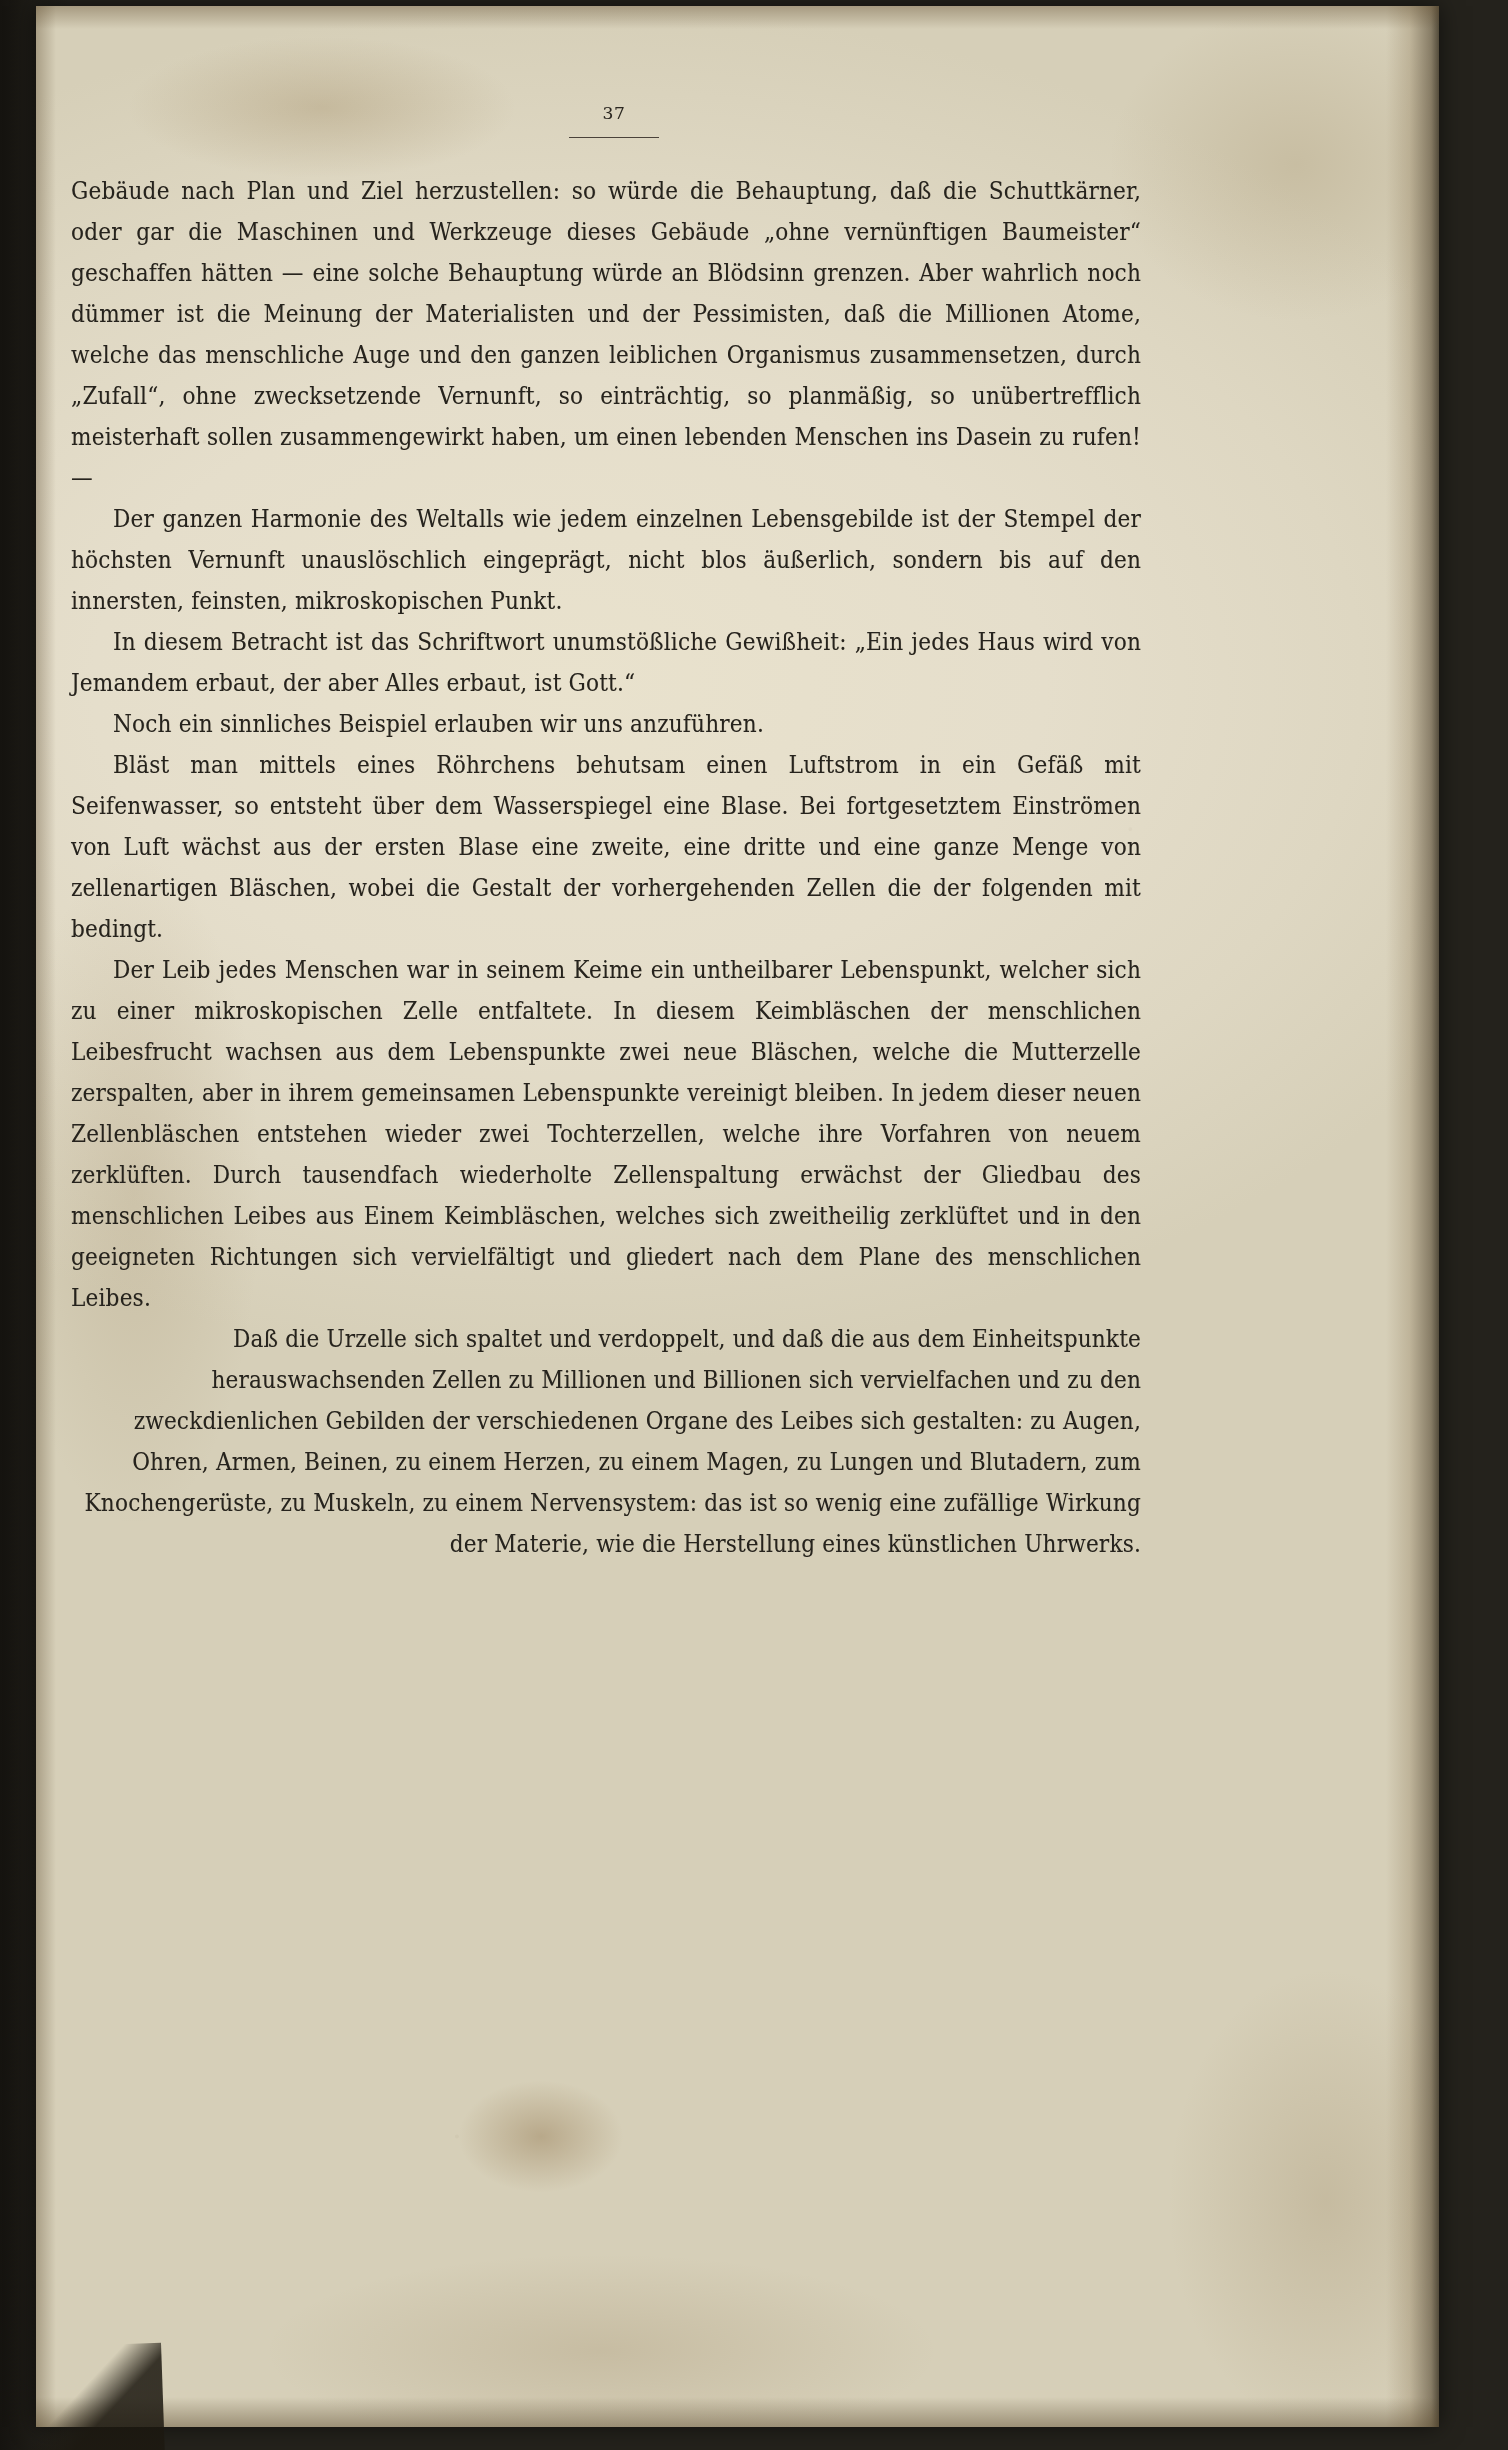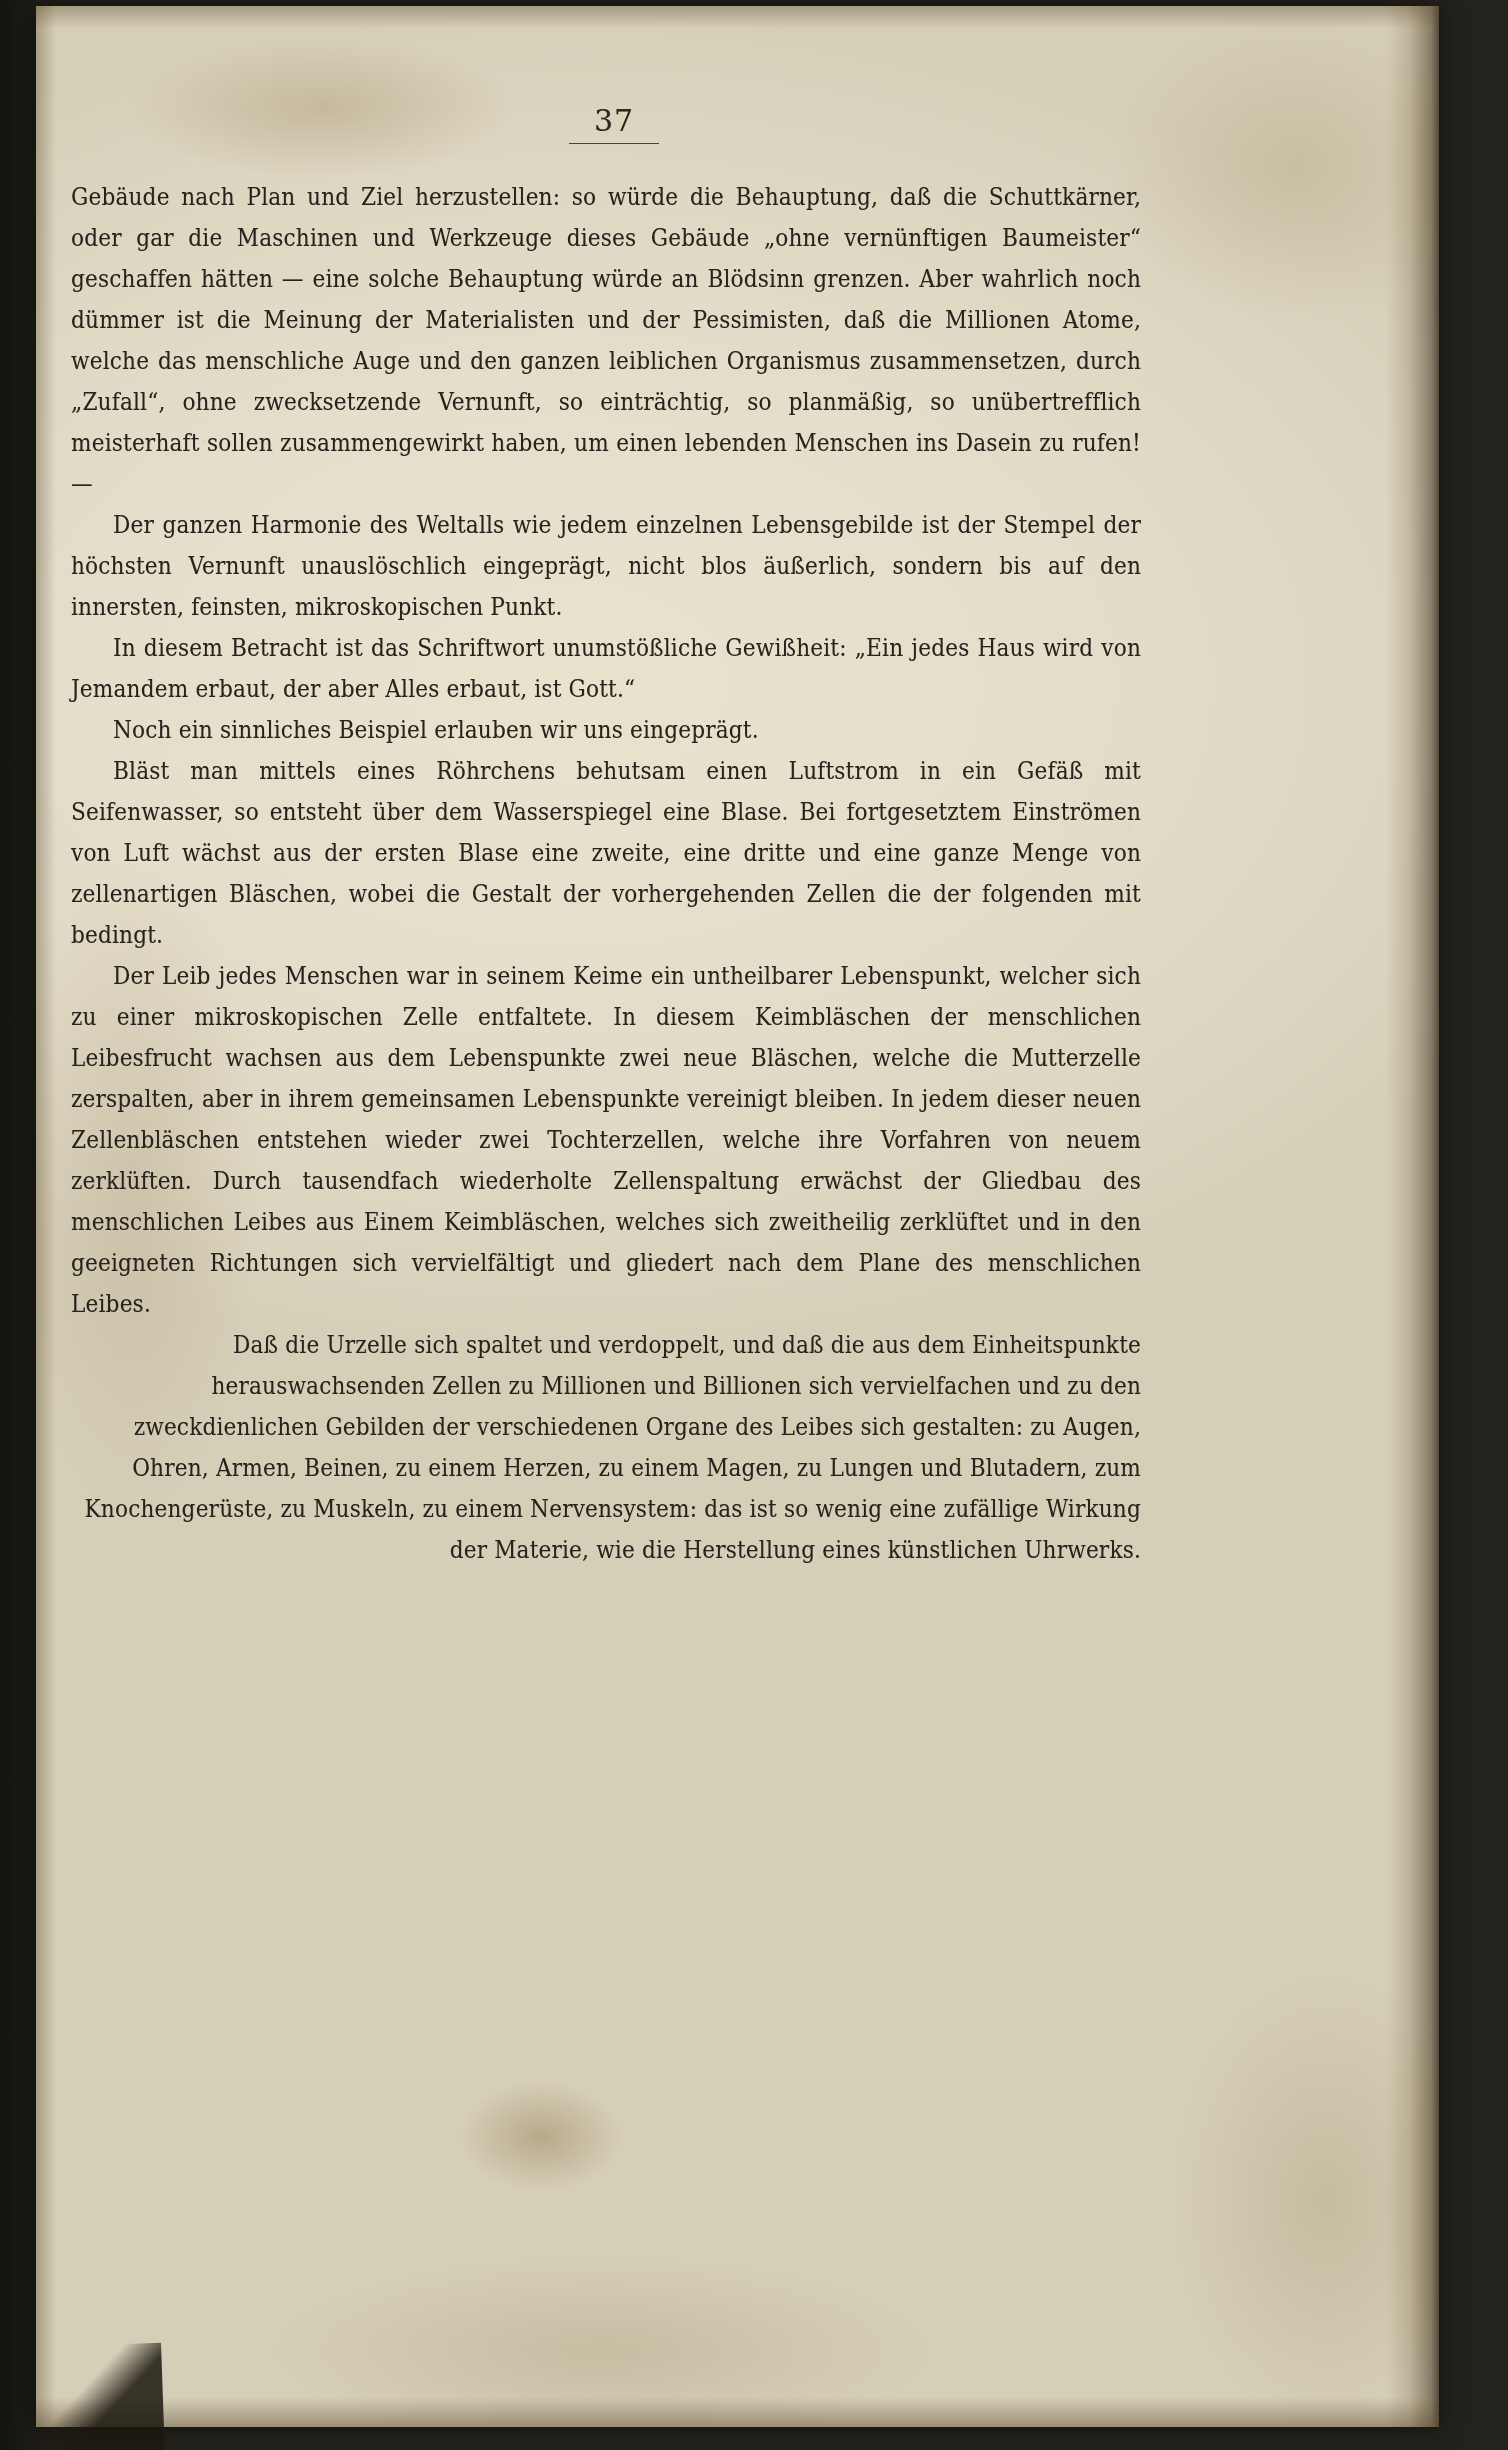--- a/index.html
+++ b/index.html
@@ -101,24 +101,24 @@
   }
 
   #folio-wrap {
     width: 1086px;
     text-align: center;
     margin-bottom: 33px;
   }
   #folio {
     display: inline-block;
     font-family: "DejaVu Serif", serif;
-    font-size: 30px;
+    font-size: 17px;
     color: #2a2620;
     letter-spacing: 0.8px;
-    padding-bottom: 5px;
+    padding-bottom: 14px;
     border-bottom: 1.5px solid #4a423a;
     min-width: 90px;
   }
 
   .para {
     font-family: "DejaVu Serif", serif;
     font-size: 24px;
     line-height: 41px;
     color: #26231d;
     text-align: justify;
@@ -168,21 +168,21 @@
 
     <div id="textblock">
 
       <div id="folio-wrap">
         <div id="folio">37</div>
       </div>
 
       <p class="para">Gebäude nach Plan und Ziel herzustellen: so würde die Behauptung, daß die Schuttkärner, oder gar die Maschinen und Werkzeuge dieses Gebäude „ohne vernünftigen Baumeister“ geschaffen hätten — eine solche Behauptung würde an Blödsinn grenzen.  Aber wahrlich noch dümmer ist die Meinung der Materialisten und der Pessimisten, daß die Millionen Atome, welche das menschliche Auge und den ganzen leiblichen Organismus zusammensetzen, durch „Zufall“, ohne zwecksetzende Vernunft, so einträchtig, so planmäßig, so unübertrefflich meisterhaft sollen zusammengewirkt haben, um einen lebenden Menschen ins Dasein zu rufen! —</p>
       <p class="para indent">Der ganzen Harmonie des Weltalls wie jedem einzelnen Lebensgebilde ist der Stempel der höchsten Vernunft unauslöschlich eingeprägt, nicht blos äußerlich, sondern bis auf den innersten, feinsten, mikroskopischen Punkt.</p>
       <p class="para indent">In diesem Betracht ist das Schriftwort unumstößliche Gewißheit: „Ein jedes Haus wird von Jemandem erbaut, der aber Alles erbaut, ist Gott.“</p>
-      <p class="para indent">Noch ein sinnliches Beispiel erlauben wir uns eingeprägt.</p>
+      <p class="para indent">Noch ein sinnliches Beispiel erlauben wir uns anzuführen.</p>
       <p class="para indent">Bläst man mittels eines Röhrchens behutsam einen Luftstrom in ein Gefäß mit Seifenwasser, so entsteht über dem Wasserspiegel eine Blase.  Bei fortgesetztem Einströmen von Luft wächst aus der ersten Blase eine zweite, eine dritte und eine ganze Menge von zellenartigen Bläschen, wobei die Gestalt der vorhergehenden Zellen die der folgenden mit bedingt.</p>
       <p class="para indent">Der Leib jedes Menschen war in seinem Keime ein untheilbarer Lebenspunkt, welcher sich zu einer mikroskopischen Zelle entfaltete.  In diesem Keimbläschen der menschlichen Leibesfrucht wachsen aus dem Lebenspunkte zwei neue Bläschen, welche die Mutterzelle zerspalten, aber in ihrem gemeinsamen Lebenspunkte vereinigt bleiben.  In jedem dieser neuen Zellenbläschen entstehen wieder zwei Tochterzellen, welche ihre Vorfahren von neuem zerklüften. Durch tausendfach wiederholte Zellenspaltung erwächst der Gliedbau des menschlichen Leibes aus Einem Keimbläschen, welches sich zweitheilig zerklüftet und in den geeigneten Richtungen sich vervielfältigt und gliedert nach dem Plane des menschlichen Leibes.</p>
       <p class="para indent">Daß die Urzelle sich spaltet und verdoppelt, und daß die aus dem Einheitspunkte herauswachsenden Zellen zu Millionen und Billionen sich vervielfachen und zu den zweckdienlichen Gebilden der verschiedenen Organe des Leibes sich gestalten: zu Augen, Ohren, Armen, Beinen, zu einem Herzen, zu einem Magen, zu Lungen und Blutadern, zum Knochengerüste, zu Muskeln, zu einem Nervensystem: das ist so wenig eine zufällige Wirkung der Materie, wie die Herstellung eines künstlichen Uhrwerks.</p>
 
     </div>
 
     <div id="grain"></div>
     <div id="right-edge"></div>
     <div id="left-edge"></div>
     <div id="top-edge"></div>

